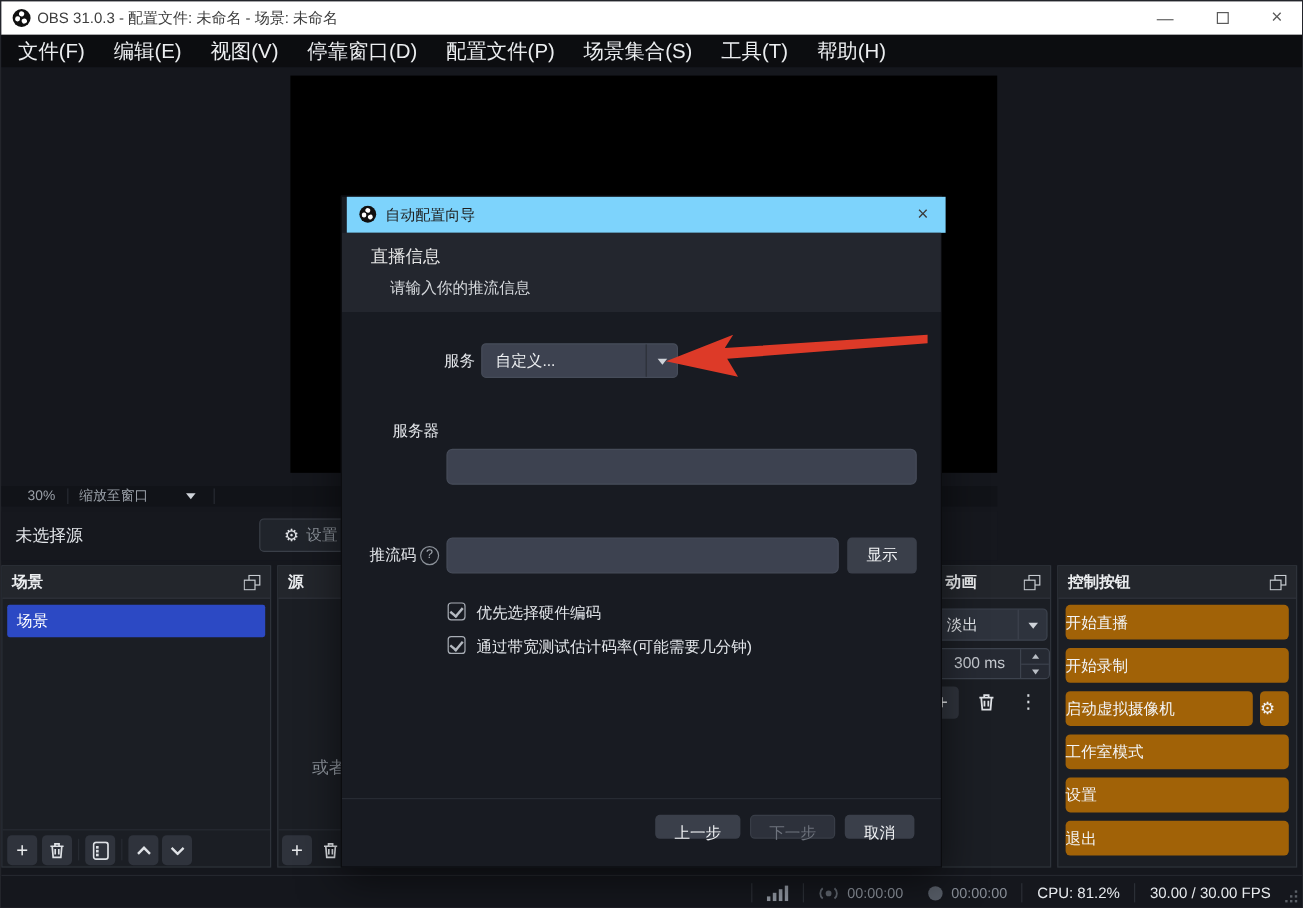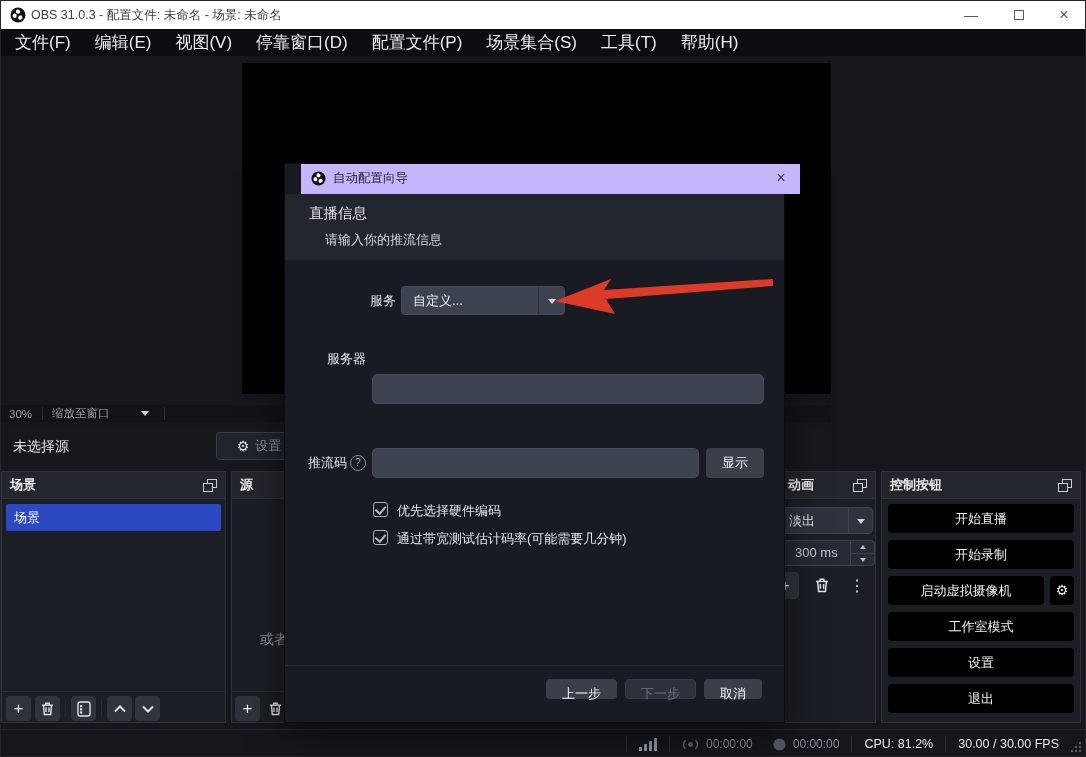--- a/index.html
+++ b/index.html
@@ -45,33 +45,33 @@
   .tri-dn { position:absolute; left:50%; top:50%; margin:-2px 0 0 -4px; width:0; height:0; border-left:4px solid transparent; border-right:4px solid transparent; border-top:5px solid #cfd3d9; }
   .tspin { position:absolute; left:766px; top:539px; width:108px; height:26px; background:#262a33; border:1px solid #3d434e; border-radius:4px; }
   .tspin .txt { position:absolute; left:27px; top:0; line-height:24px; color:#c4c8ce; }
   .tspin .sbox { position:absolute; right:0; top:0; width:24px; height:100%; border-left:1px solid #3d434e; }
   .sbox .up,.sbox .dn { position:absolute; left:0; width:100%; height:50%; }
   .sbox .dn { bottom:0; border-top:1px solid #3d434e; }
   .tri-up-s { position:absolute; left:50%; top:50%; margin:-2px 0 0 -3px; width:0; height:0; border-left:3.5px solid transparent; border-right:3.5px solid transparent; border-bottom:4px solid #b9bec5; }
   .tri-dn-s { position:absolute; left:50%; top:50%; margin:-2px 0 0 -3px; width:0; height:0; border-left:3.5px solid transparent; border-right:3.5px solid transparent; border-top:4px solid #b9bec5; }
 
   
-  .cbtn { position:absolute; left:887px; width:186px; height:29px; background:#000000; border-radius:4px; text-align:center; line-height:29px; color:#f2f3f5; font-size:13px; }
+  .cbtn { position:absolute; left:887px; width:186px; height:29px; background:#a16207; border-radius:4px; text-align:left; line-height:29px; color:#f2f3f5; font-size:13px; }
 
   
   .statusbar { position:absolute; left:0; top:728px; width:1086px; height:29px; background:#15171d; border-top:1px solid #24272e; display:flex; align-items:center; justify-content:flex-end; padding-right:28px; }
   .vsep { width:1px; height:16px; background:#2b2f36; margin:0 12px; }
   .dimtxt { color:#878d96; font-size:12px; margin-left:7px; }
   .britxt { color:#e6e9ed; font-size:12.5px; }
   .grip { position:absolute; right:4px; bottom:4px; width:10px; height:10px; }
   .grip i { position:absolute; width:2px; height:2px; background:#5a5f66; }
 
   
   .dialog { position:absolute; left:283px; top:162px; width:501px; height:560px; background:#181b22; border:1px solid #0b0c0f; box-shadow:0 10px 34px rgba(0,0,0,.55); z-index:30; }
-  .dlg-titlebar { position:absolute; left:16px; top:0; width:100%; height:30px; background:#c4b5fd;font-family:Liberation Mono, monospace; }
+  .dlg-titlebar { position:absolute; left:4px; top:0; width:100%; height:30px; background:#7dd3fc; }
   .dlg-titlebar .ttext { position:absolute; left:32px; top:0; line-height:30px; font-size:12.5px; color:#1f1f1f; }
   .dlg-close { position:absolute; right:0; top:0; width:38px; height:30px; text-align:center; line-height:30px; color:#3b3b3b; font-size:16px; }
   .dlg-header { position:absolute; left:0; top:30px; width:100%; height:66px; background:#23262e; }
   .dlg-h1 { position:absolute; left:24px; top:10px; font-size:14.5px; font-weight:normal; color:#e5e5e5; }
   .dlg-h2 { position:absolute; left:40px; top:37px; font-size:13px; color:#d5d8dc; }
   .dlg-label { position:absolute; font-size:13px; color:#e3e6ea; }
   .field { position:absolute; background:#3d4250; border:1px solid #464c59; border-radius:5px; color:#eef0f2; font-size:13px; padding:0 8px; font-family:"Liberation Sans", sans-serif; }
   .combo { position:absolute; left:116px; top:122px; width:164px; height:29px; background:#3d4250; border:1px solid #464c59; border-radius:4px; }
   .combo .txt { position:absolute; left:11px; top:0; line-height:27px; color:#eef0f2; }
   .combo .abox { position:absolute; right:0; top:0; width:26px; height:100%; border-left:1px solid #2c3038; }
@@ -112,21 +112,21 @@
     <span class="menu-item">停靠窗口(D)</span>
     <span class="menu-item">配置文件(P)</span>
     <span class="menu-item">场景集合(S)</span>
     <span class="menu-item">工具(T)</span>
     <span class="menu-item">帮助(H)</span>
   </div>
 
   <div class="preview"></div>
 
   <div class="zoomrow">
-    <span style="margin-left:8px;">30%</span>
+    <span style="margin-left:22px;">30%</span>
     <span class="vsep-s" style="margin-left:10px;"></span>
     <span style="margin-left:9px;">缩放至窗口</span>
     <span style="margin-left:30px;position:relative;width:10px;height:10px;">
         <i class="tri-dn" style="margin-top:-3px;"></i>
       </span>
     <span class="vsep-s" style="margin-left:14px;"></span>
   </div>
 
   <div class="srcrow">
     <span class="nosrc">未选择源</span>

